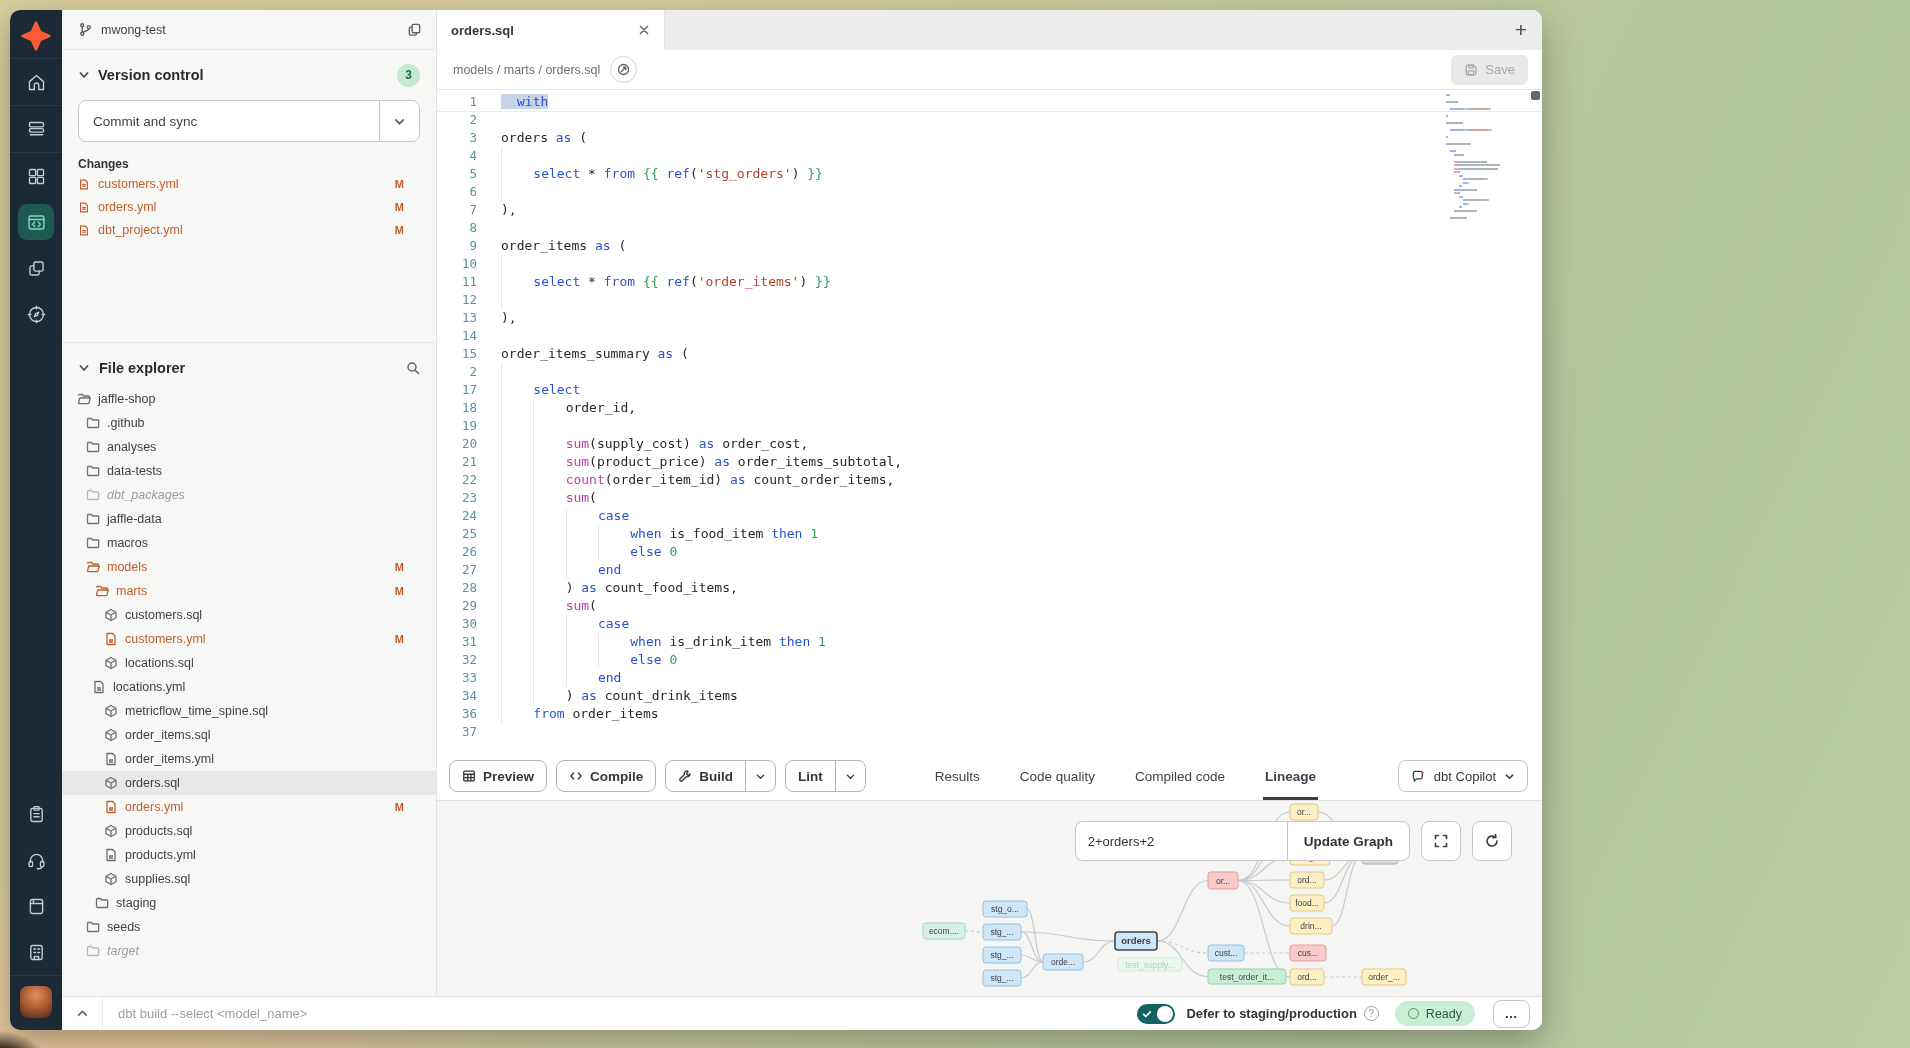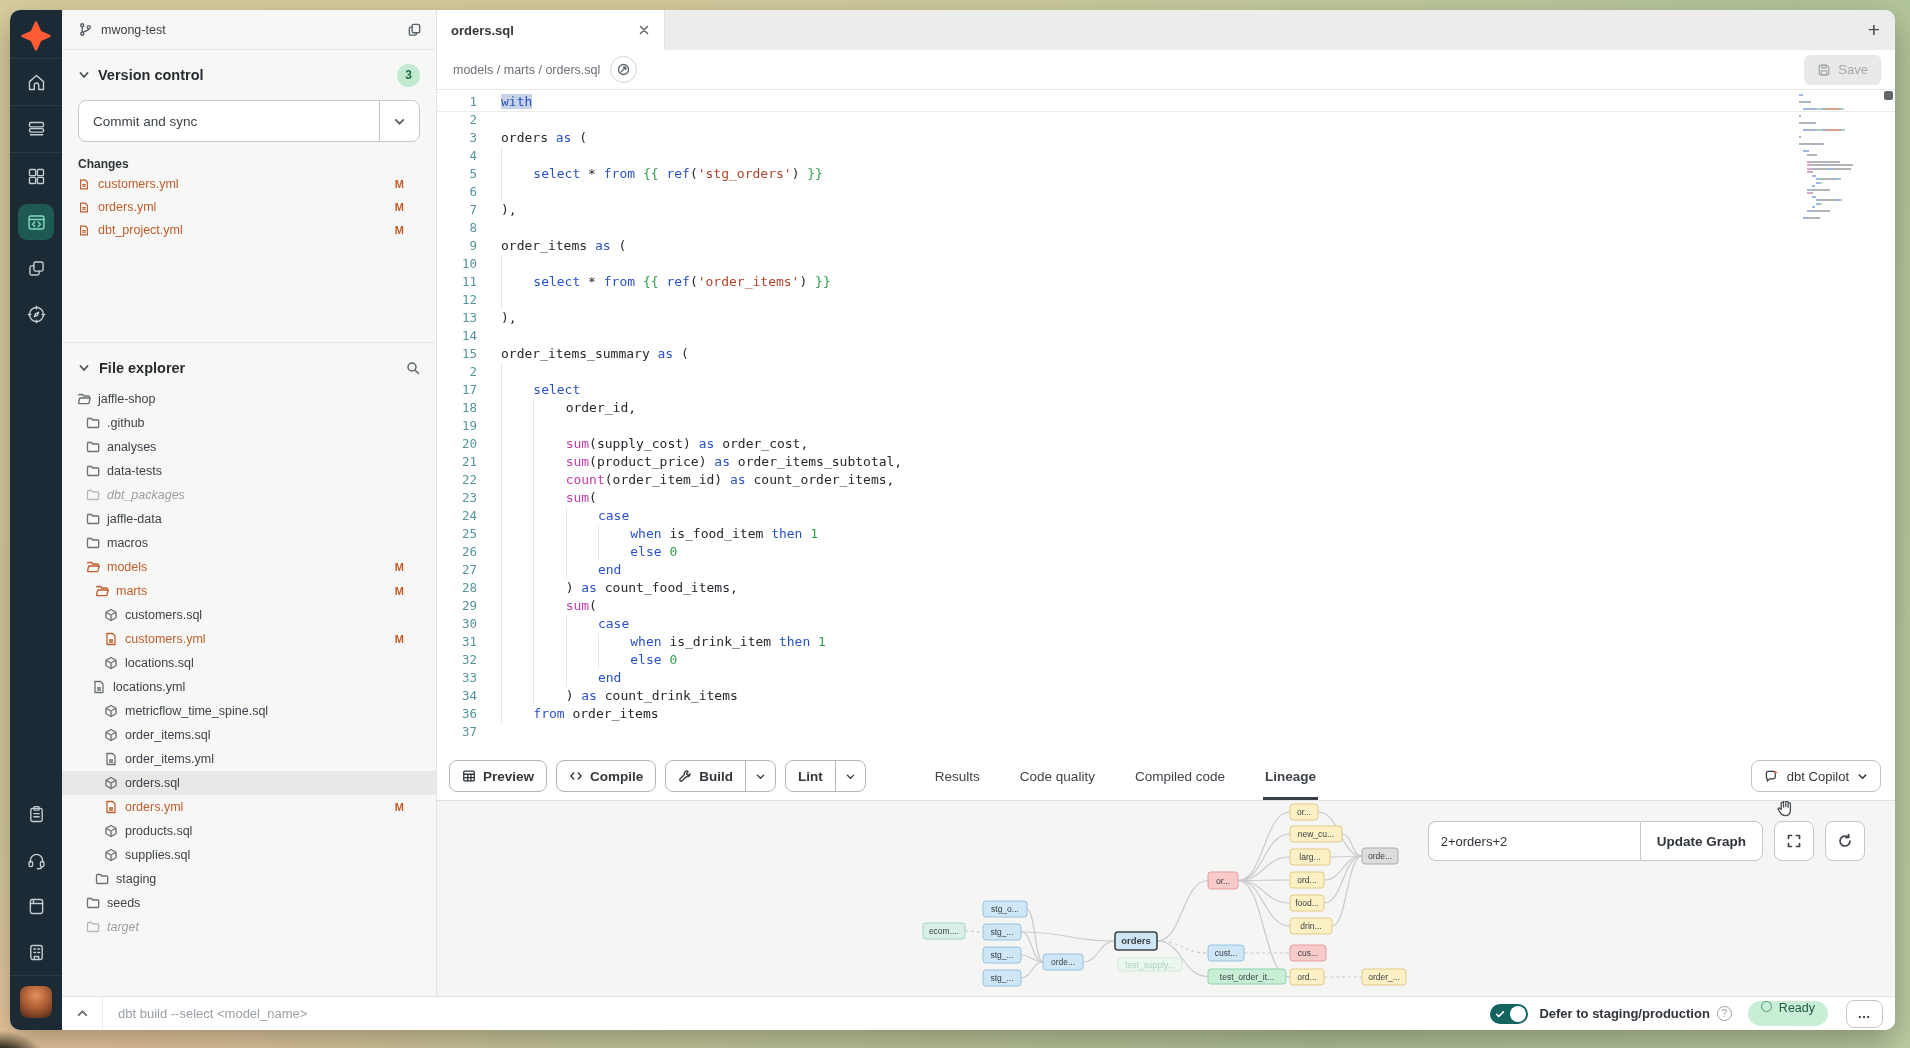--- a/index.html
+++ b/index.html
@@ -4,21 +4,21 @@
 <style>
   * { margin:0; padding:0; box-sizing:border-box; }
   html,body { width:1910px; height:1048px; overflow:hidden; font-family:"Liberation Sans",sans-serif; cursor:default; }
   body {
     background:
       radial-gradient(70px 55px at 0% 102%, #211d13 0%, #211d13 35%, rgba(33,29,19,0) 70%),
       radial-gradient(700px 340px at 4% 100%, #eec9a0 0%, rgba(238,201,160,0) 62%),
       linear-gradient(115deg, #d9ce9e 0%, #d6cc9e 28%, #c6cb9e 52%, #b3c59b 75%, #bccda3 100%);
   }
   .window {
-    position:absolute; left:10px; top:10px; width:1885px; height:1020px;
+    position:absolute; left:10px; top:10px; width:1532px; height:1020px;
     border-radius:10px; overflow:hidden; display:flex;
     box-shadow:0 12px 34px rgba(30,30,20,.35); background:#fff;
   }
   
   .rail { width:52px; background:#1b2a35; display:flex; flex-direction:column; align-items:center; flex-shrink:0; }
   .rail .logo { width:36px; height:36px; margin:8px 0 4px; display:grid; place-items:center; }
   .rail-sep { width:100%; height:1px; background:#2b3b46; }
   .rail-btn { width:52px; height:46px; display:grid; place-items:center; }
   .rail-btn svg { width:21px; height:21px; stroke:#c2ccd2; fill:none; stroke-width:1.6; stroke-linecap:round; stroke-linejoin:round; }
   .rail-btn.active .chip { background:#1e5a52; border-radius:9px; width:36px; height:36px; display:grid; place-items:center; }
@@ -77,21 +77,21 @@
   .save-btn { height:30px; background:#e9e9e8; border-radius:6px; display:flex; align-items:center; gap:7px; padding:0 13px; font-size:13px; color:#a4a9ae; }
   .save-btn svg { width:14px; height:14px; stroke:#a4a9ae; fill:none; stroke-width:1.5; stroke-linejoin:round; }
   
   .editor { flex:1; background:#fff; position:relative; overflow:hidden;
     font-family:"DejaVu Sans Mono",monospace; font-size:13px; line-height:18px; padding-top:3px; }
   .cl { height:18px; white-space:pre; }
   .cl .ln { display:inline-block; width:40px; text-align:right; color:#55949e; margin-right:24px; font-size:12.5px; }
   .ind { display:inline-block; white-space:pre; border-left:1px solid #e7e7e6; }
   .tk-kw { color:#2a52c7; } .tk-fn { color:#bf3fa8; } .tk-str { color:#b0432c; }
   .tk-j { color:#2f9e50; } .tk-n { color:#2f9e50; } .tk-x { color:#24292e; }
-  .sel-bg { background:#c7d3e6; }
+  .sel-bg { background:#c7d3e6;padding-left:16px; }
   .line1-rule { position:absolute; left:0; right:0; top:21px; height:1px; background:#ececeb; }
   .minimap { position:absolute; top:4px; right:16px; width:80px; }
   .mm-row { height:2px; margin-bottom:1.5px; white-space:nowrap; overflow:hidden; }
   .mm-seg { display:inline-block; height:2px; vertical-align:top; }
   .vthumb { position:absolute; top:1px; right:2px; width:9px; height:9px; background:#63676b; border-radius:2px; }
   
   .toolbar { height:48px; background:#fff; display:flex; align-items:center; padding:0 14px 0 12px; flex-shrink:0; }
   .tbtn { height:32px; border:1px solid #b3b6b9; border-radius:8px; background:#fff; display:flex; align-items:stretch; overflow:hidden; margin-right:9px; }
   .tbtn .seg { display:flex; align-items:center; gap:7px; padding:0 12px; font-size:13.5px; color:#33383d; font-weight:bold; }
   .tbtn .seg.chev-seg { border-left:1px solid #b3b6b9; padding:0 9px; }
@@ -115,21 +115,21 @@
   
   .statusbar { height:34px; background:#fff; border-top:1px solid #e2e2e1; display:flex; align-items:center; flex-shrink:0; }
   .sb-chev { width:40px; display:grid; place-items:center; }
   .sb-chev svg { width:13px; height:13px; stroke:#6a6f74; fill:none; stroke-width:1.8; stroke-linecap:round; stroke-linejoin:round; }
   .sb-cmd { flex:1; border-left:1px solid #ececeb; height:100%; display:flex; align-items:center; padding-left:15px; font-size:13px; color:#9aa0a6; }
   .toggle { width:38px; height:20px; border-radius:10px; background:#136460; position:relative; flex-shrink:0; }
   .toggle .knob { position:absolute; right:2px; top:2px; width:16px; height:16px; border-radius:50%; background:#fff; }
   .toggle svg { position:absolute; left:5px; top:5px; width:10px; height:10px; stroke:#fff; fill:none; stroke-width:2; stroke-linecap:round; stroke-linejoin:round; }
   .defer-label { font-size:13px; font-weight:bold; color:#2f343a; margin:0 7px 0 11px; }
   .info-i { width:15px; height:15px; border:1px solid #9aa0a6; border-radius:50%; color:#9aa0a6; font-size:10px; display:grid; place-items:center; margin-right:16px; }
-  .ready-pill { height:25px; border-radius:13px; background:#c9eed6; color:#265c42; font-size:12.5px; display:flex; align-items:flex-start; gap:7px; padding:0 13px; margin-right:18px; }
+  .ready-pill { height:25px; border-radius:13px; background:#c9eed6; color:#265c42; font-size:12.5px; display:flex; align-items:center; gap:7px; padding:0 13px; margin-right:18px; }
   .ready-pill .dot { width:11px; height:11px; border:1.6px solid #4d9a73; border-radius:50%; }
   .dots-btn { width:37px; height:28px; border:1px solid #c7c7c5; border-radius:8px; background:#fff; display:grid; place-items:center; margin-right:12px; font-size:13px; color:#33383d; letter-spacing:1px; font-weight:bold; line-height:0; }
 </style>
 </head>
 <body>
 
 <div class="window">
 
   <div class="rail">
     <div class="logo">
@@ -410,20 +410,27 @@
                 </svg>
                 <span class="nm">orders.yml</span>
     <span class="m-mark">M</span>
               </div>
               <div class="tree-row   " style="padding-left:42px">
     <svg viewBox="0 0 14 14">
                   <path d="M7 1.5 L12 4.2 V9.8 L7 12.5 L2 9.8 V4.2 Z"></path>
                   <path d="M2 4.2 L7 7 L12 4.2 M7 7 V12.5"></path>
                 </svg>
                 <span class="nm">products.sql</span>
+    </div>
+              <div class="tree-row   " style="padding-left:42px">
+    <svg viewBox="0 0 14 14">
+                  <path d="M3 1.5 h5.5 L11 4 V12.5 H3 Z"></path>
+                  <path d="M5 8 h4 M5 10 h4"></path>
+                </svg>
+                <span class="nm">products.yml</span>
     </div>
               <div class="tree-row   " style="padding-left:42px">
     <svg viewBox="0 0 14 14">
                   <path d="M7 1.5 L12 4.2 V9.8 L7 12.5 L2 9.8 V4.2 Z"></path>
                   <path d="M2 4.2 L7 7 L12 4.2 M7 7 V12.5"></path>
                 </svg>
                 <span class="nm">supplies.sql</span>
     </div>
               <div class="tree-row   " style="padding-left:33px">
     <svg viewBox="0 0 14 14">

